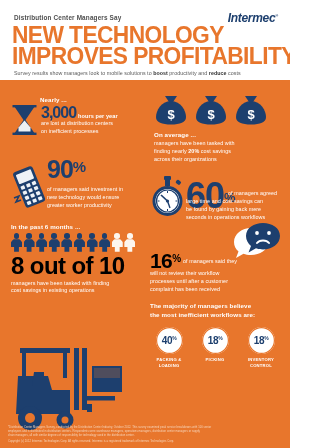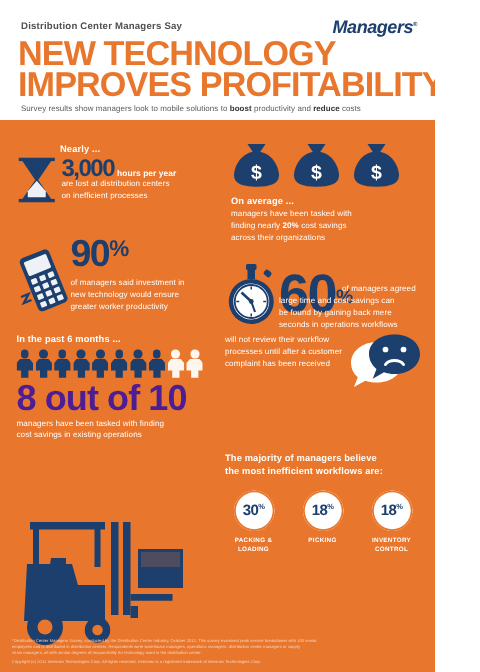--- a/index.html
+++ b/index.html
@@ -98,21 +98,21 @@
     letter-spacing: 0.05px;
   }
   .body-txt b { font-weight: bold; }
   .bignum {
     color: #1d3f6e;
     font-weight: bold;
     line-height: 0.9;
     letter-spacing: -1px;
   }
   .white-num {
-    color: #4c1d95;
+    color: #000000;
     font-weight: bold;
     line-height: 0.9;
     letter-spacing: -0.6px;
   }
   .pct {
     font-size: 0.45em;
     font-weight: bold;
     vertical-align: super;
     letter-spacing: 0;
   }
@@ -179,21 +179,21 @@
 <body>
 
 <div class="header">
   <div class="eyebrow">Distribution Center Managers Say</div>
   <div class="title1">NEW TECHNOLOGY</div>
   <div class="title2">IMPROVES PROFITABILITY</div>
   <div class="subtitle">
     <span>Survey results show managers look to mobile solutions to </span><b>boost</b><span> productivity and </span><b>reduce</b><span> costs</span>
   </div>
   <div class="logo">
-    <span>Managers</span><span class="tm">®</span>
+    <span>Intermec</span><span class="tm">®</span>
   </div>
 </div>
 
 <div class="sheet">
 
   <div class="col-left">
 
     <div class="blk" style="left:14px; top:16px; width:134px;">
       <div class="lead" style="margin-left:26px;">Nearly ...</div>
       <div style="position:relative; height:34px;">
@@ -396,36 +396,44 @@
     <div class="blk" style="left:2px; top:148px; width:140px;">
       <div class="icon" style="right:6px; top:-6px;">
         <svg width="52" height="44" viewBox="0 0 52 44">
           <path d="M36 20 C36 28 28 33 19 33 C16 33 13.5 32.6 11.5 31.8 L4 36 L6.5 29.5 C3.5 27 2 23.8 2 20 C2 12 10 6 19 6 C28 6 36 12 36 20 Z" fill="#ffffff"></path>
           <path d="M48 14 C48 6 40 1 31 1 C22 1 14 6 14 14 C14 18 16 21.5 19 24 L16.5 30.5 L24 26.2 C26 27 28.5 27.4 31 27.4 C40 27.4 48 22 48 14 Z" fill="#1d3f6e"></path>
           <circle cx="25" cy="11" r="1.9" fill="#ffffff"></circle>
           <circle cx="37" cy="11" r="1.9" fill="#ffffff"></circle>
           <path d="M25 21 C27.5 17.5 34.5 17.5 37 21" stroke="#ffffff" stroke-width="2" fill="none" stroke-linecap="round"></path>
         </svg>
       </div>
+      <div style="position:relative; height:46px;">
+        <div style="position:absolute; left:0; top:24px;">
+          <span class="white-num" style="font-size:21px;">16</span><span class="white-num pct" style="font-size:10px;">%</span>
+        </div>
+        <div class="body-txt" style="position:absolute; left:33px; top:30px; width:105px;">
+          <div>of managers said they</div>
+        </div>
+      </div>
       <div class="body-txt" style="margin-top:-4px;">
         <div>will not review their workflow</div>
         <div>processes until after a customer</div>
         <div>complaint has been received</div>
       </div>
     </div>
 
     <div class="blk" style="left:2px; top:222px; width:140px;">
       <div class="lead" style="line-height:1.45;">
         <div>The majority of managers believe</div>
         <div>the most inefficient workflows are:</div>
       </div>
       <div class="circles" style="margin-top:7px;">
         <div class="circ-item">
           <div class="circ">
-            <span><span>30</span><i>%</i></span>
+            <span><span>40</span><i>%</i></span>
           </div>
           <div class="circ-lbl">
             <div>PACKING &amp;</div>
             <div>LOADING</div>
           </div>
         </div>
         <div class="circ-item">
           <div class="circ">
             <span><span>18</span><i>%</i></span>
           </div>

